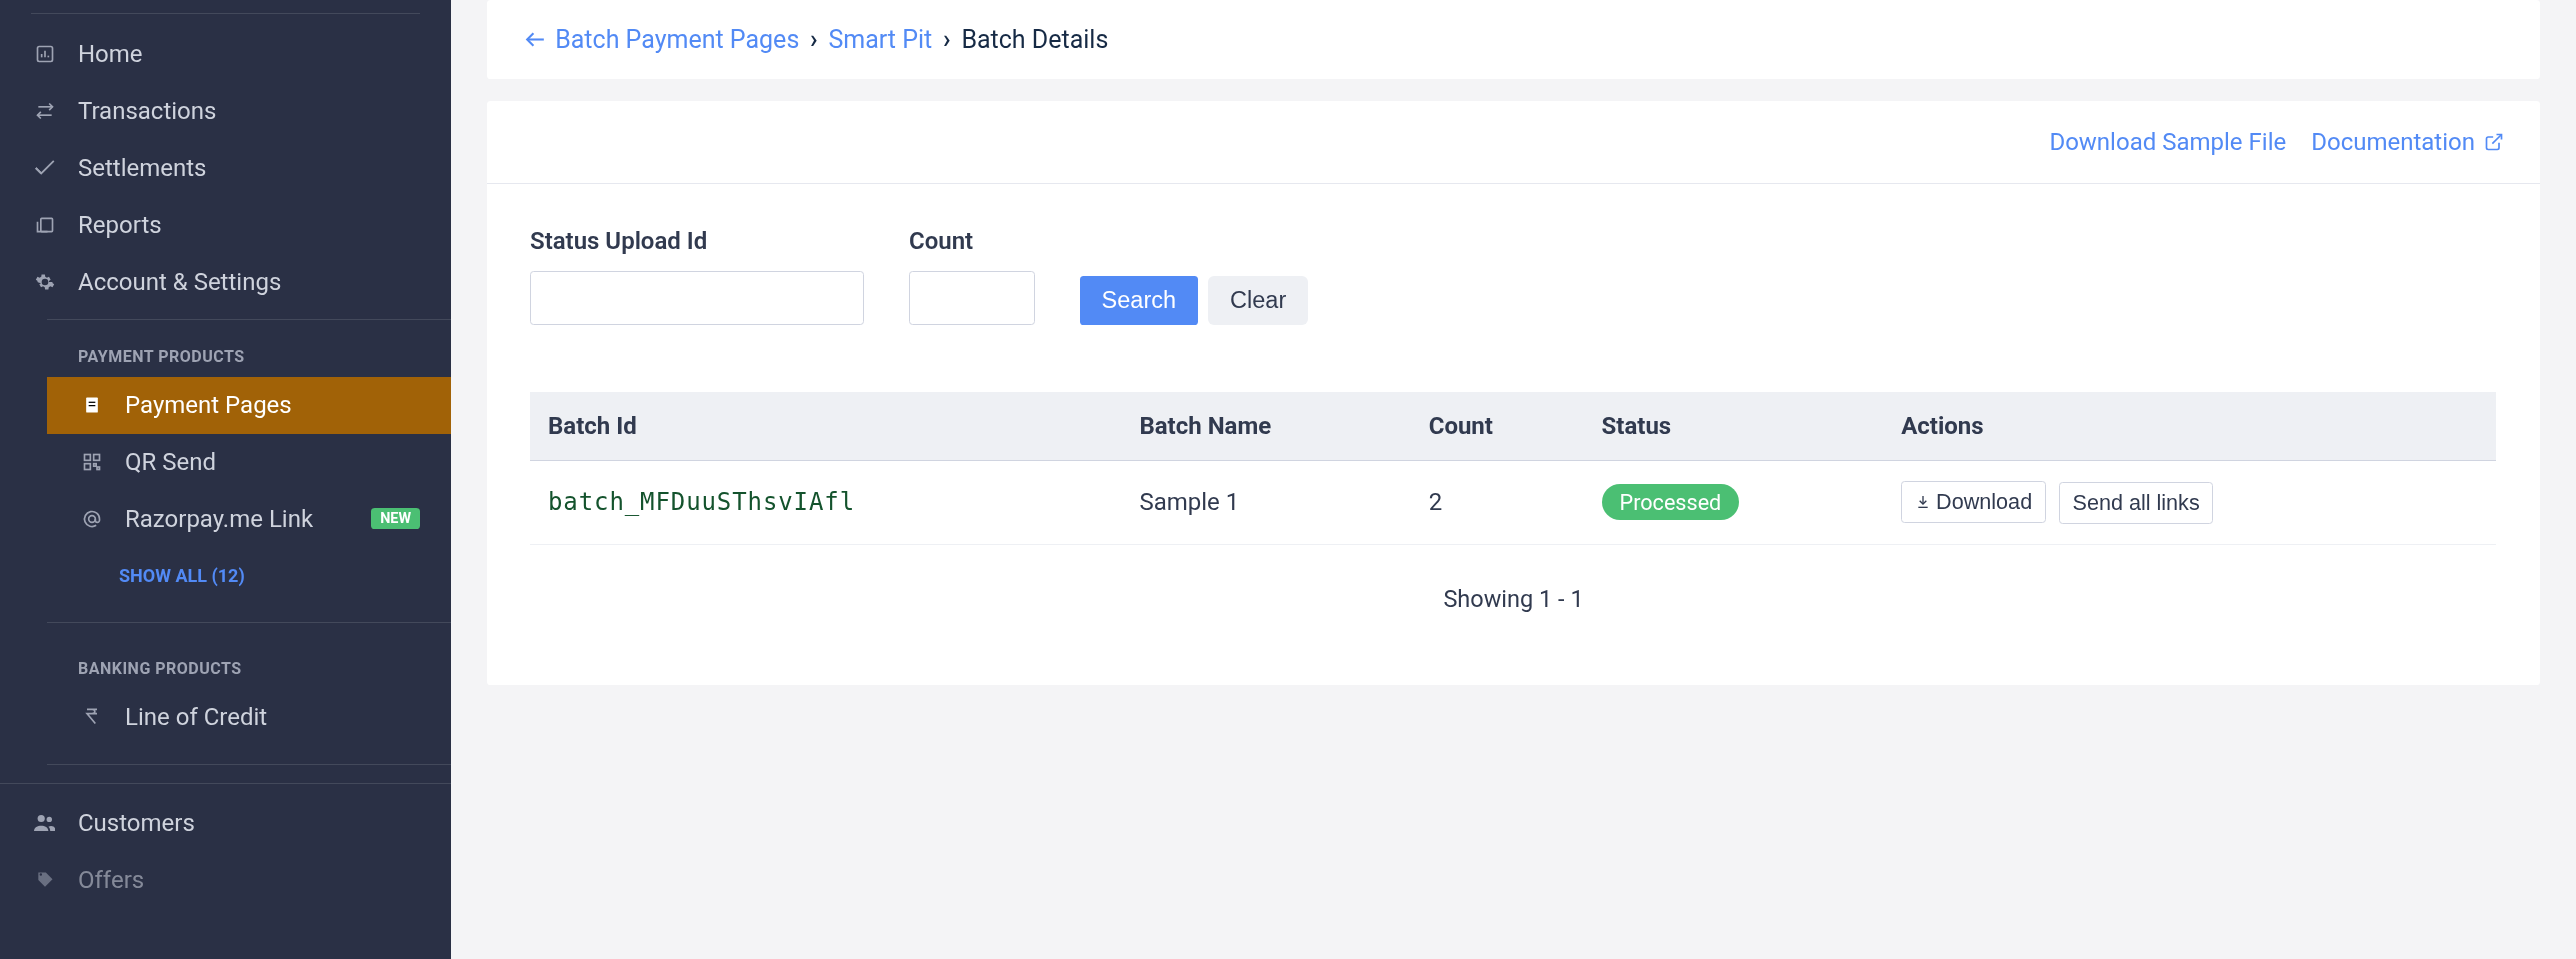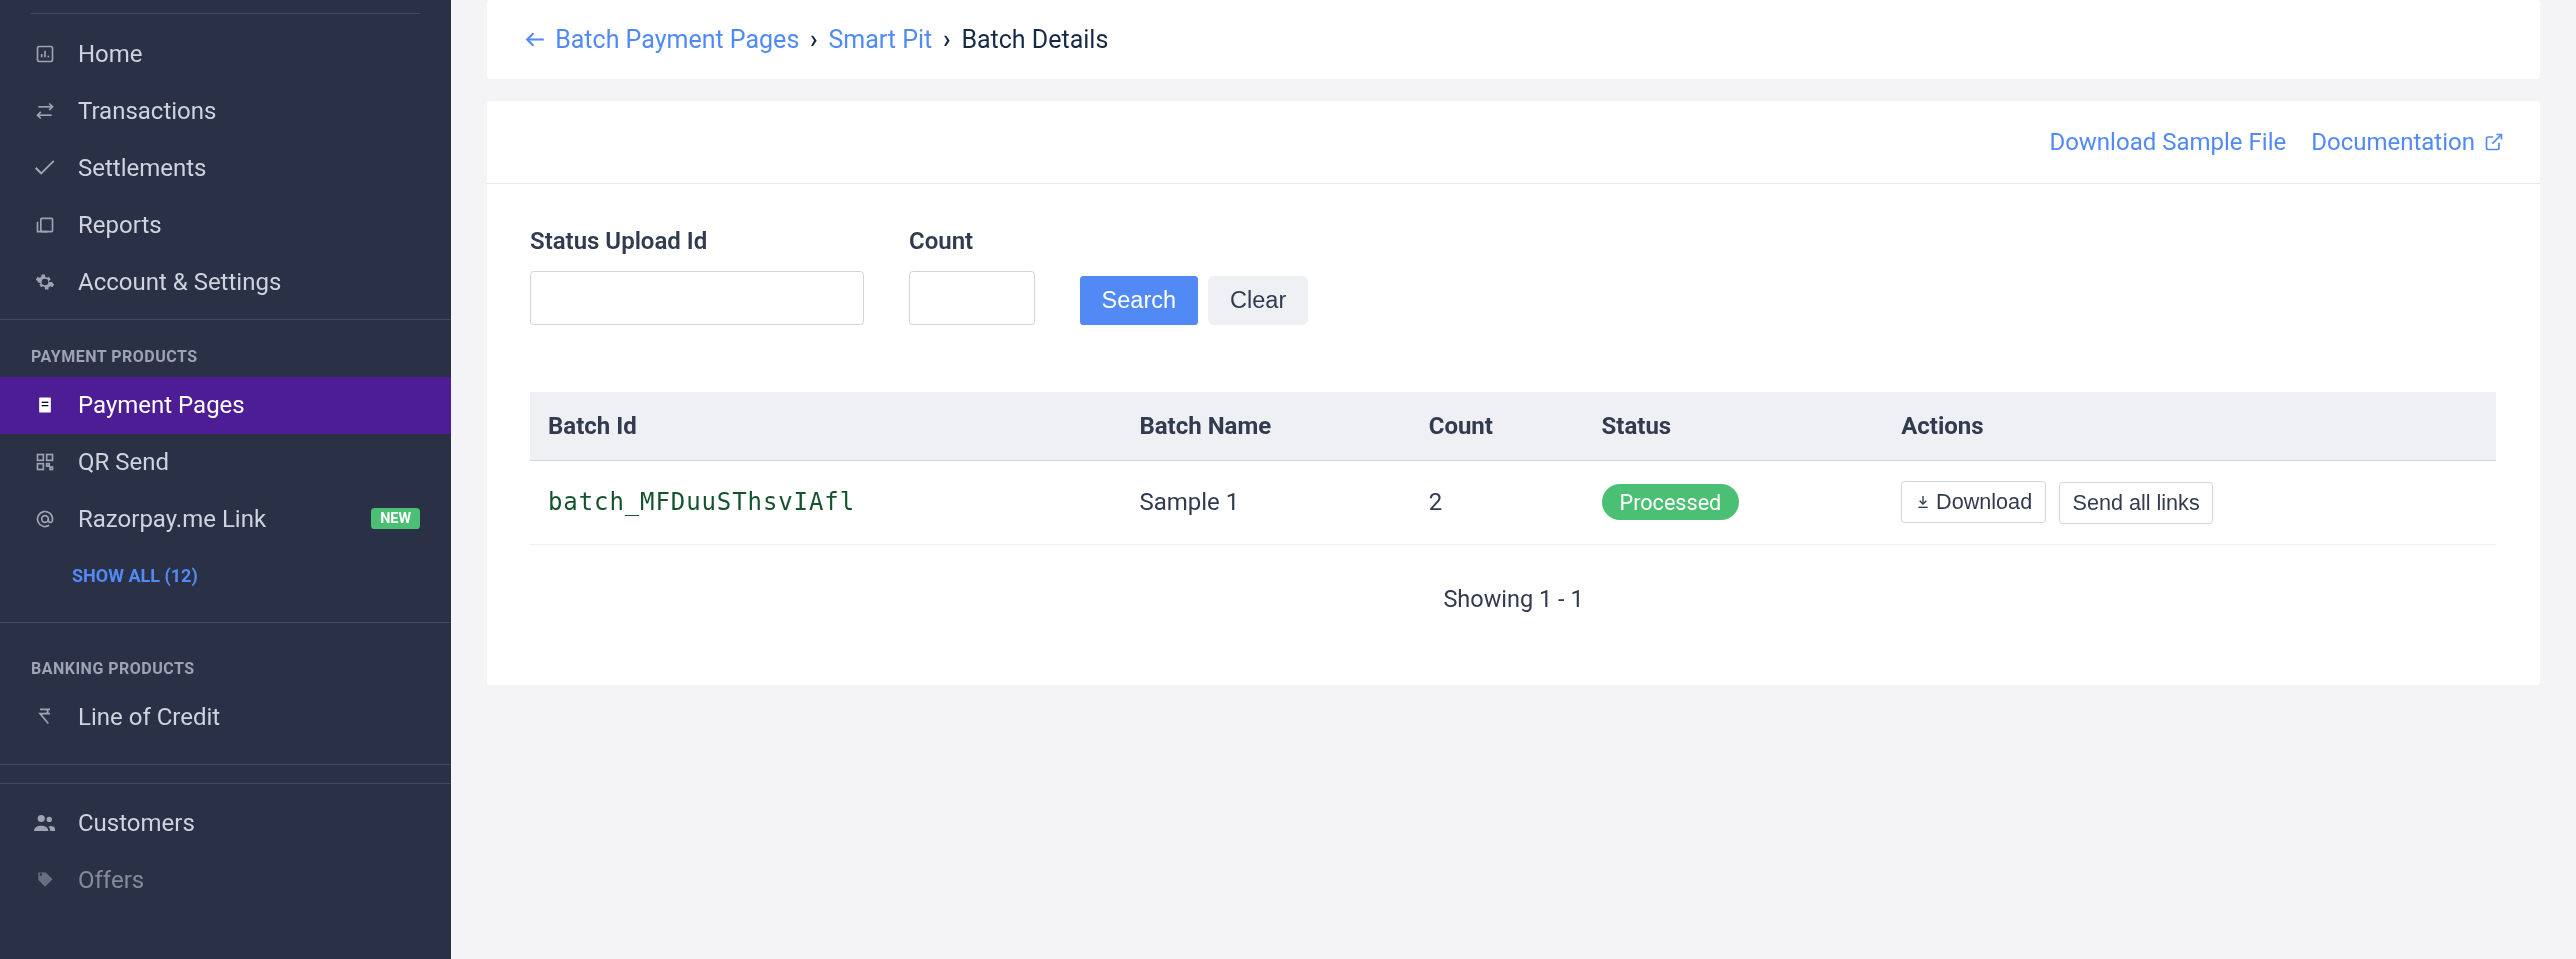--- a/index.html
+++ b/index.html
@@ -41,29 +41,30 @@
   }
   .sb-item .icon {
     width: 27px; height: 27px;
     margin-right: 20px;
     display: inline-flex;
     align-items: center; justify-content: center;
     color: #9ea3b3;
     flex-shrink: 0;
   }
   .sb-item.active {
-    background: #4c1d95;
+    background: #a16207;
     color: #ffffff;
   }
   .sb-item.active .icon { color: #ffffff; }
   .sb-group {
     border-top: 0.9px solid rgba(255,255,255,0.12);
     border-bottom: 0.9px solid rgba(255,255,255,0.12);
     padding: 27px 0 18px 0;
     margin-top: 9px;
+    margin-left: 47px;
   }
   .sb-group-header {
     font-size: 16px;
     font-weight: 700;
     letter-spacing: 0.5px;
     color: #9ea3b3;
     padding: 0 31px 10.8px 31px;
   }
   .badge-new {
     background: #4bbf73;

